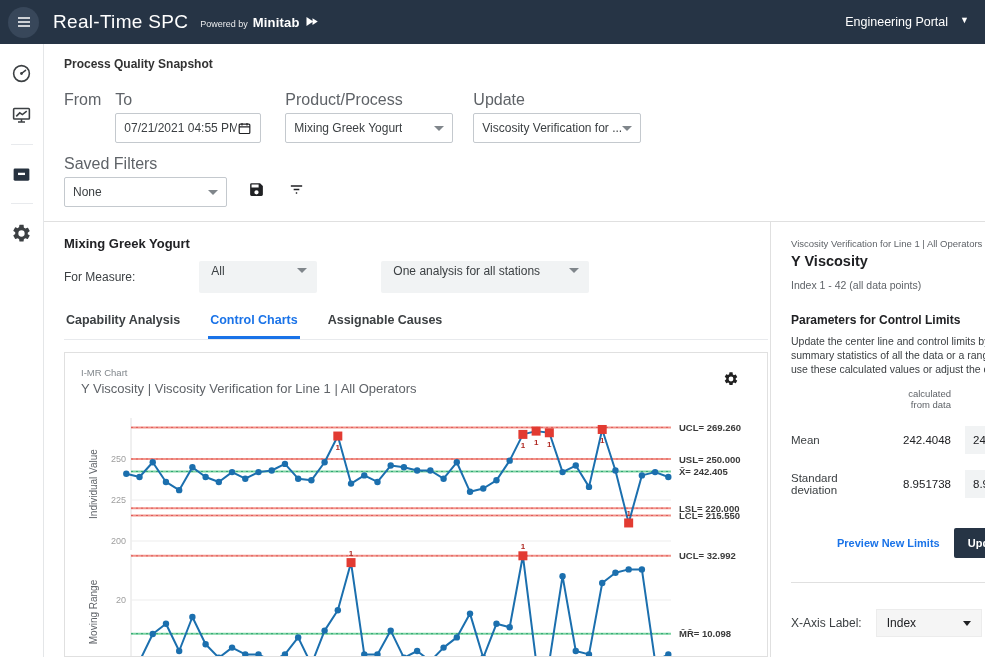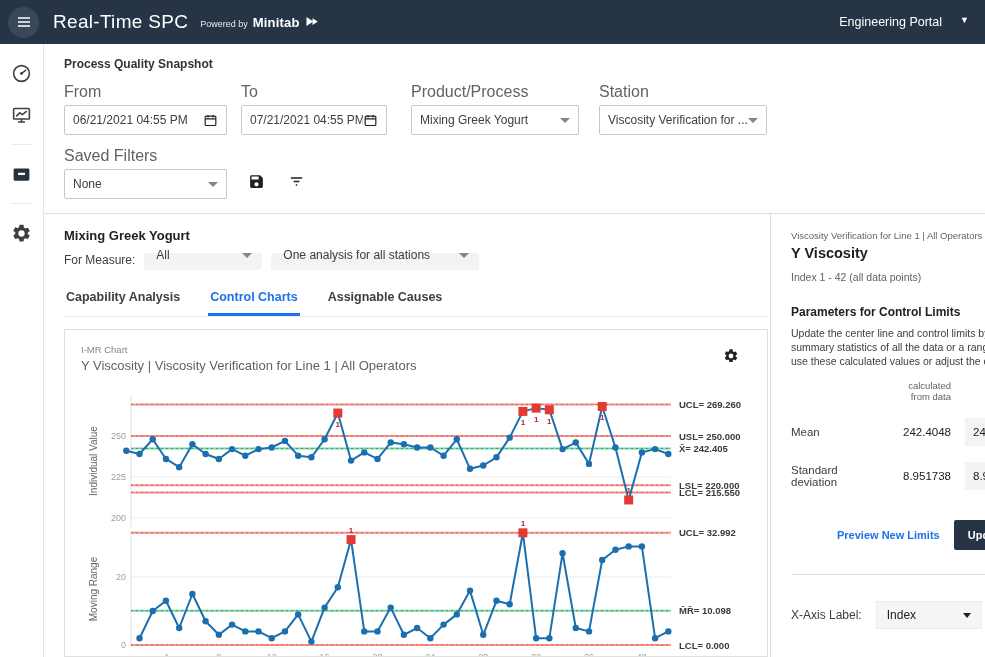--- a/index.html
+++ b/index.html
@@ -10,58 +10,58 @@
   .navbar { height:44px; background:#263445; display:flex; align-items:center;
     padding:0 16px 0 8px; color:#fff; }
   .nav-menu-btn { width:31px; height:31px; border-radius:50%; background:#38475a;
     display:flex; align-items:center; justify-content:center; margin-right:14px; cursor:pointer; }
   .nav-menu-btn svg { display:block; }
   .nav-title { font-size:19px; font-weight:500; letter-spacing:.3px; }
   .nav-powered { margin-left:12px; display:flex; align-items:baseline; gap:5px; }
   .nav-powered .pfx { font-size:9px; opacity:.9; }
   .nav-powered .brand { font-size:13px; font-weight:700; letter-spacing:.2px; }
   .nav-powered svg { position:relative; top:1px; }
-  .nav-right { margin-left:auto; font-size:12.5px; display:flex; align-items:flex-start; gap:18px; cursor:pointer; }
+  .nav-right { margin-left:auto; font-size:12.5px; display:flex; align-items:flex-start; gap:12px; cursor:pointer; }
   .nav-right .chev { font-size:9px; }
 
   
   .shell { display:flex; height:613px; }
   .sidebar { width:44px; border-right:1px solid #e4e6e8; display:flex; flex-direction:column;
     align-items:center; padding-top:14px; background:#fff; flex-shrink:0; }
   .side-icon { width:30px; height:30px; display:flex; align-items:center; justify-content:center;
     margin-bottom:12px; cursor:pointer; }
   .side-div { width:22px; border-top:1px solid #e8eaed; margin:2px 0 14px 0; }
 
   .content { flex:1; display:flex; flex-direction:column; min-width:0; }
 
   
   .filterbar { padding:13px 20px 14px 20px; border-bottom:1px solid #e0e0e0; }
-  .section-title { font-size:12px; font-weight:700; color:#333; margin-bottom:12px; }
+  .section-title { font-size:12px; font-weight:700; color:#333; margin-bottom:20px; }
   .f-row { display:flex; gap:14px; margin-bottom:12px; }
   .f-field { display:flex; flex-direction:column; }
   .f-label { font-size:16px; color:#5f6368; margin-bottom:4px; }
   .f-input { height:30px; border:1px solid #c4c9ce; border-radius:2px; background:#fff;
     display:flex; align-items:center; padding:0 8px; font-size:12px; color:#3c4043; cursor:pointer; }
   .f-input .val { white-space:nowrap; overflow:hidden; }
   .f-input .right-ic { margin-left:auto; display:flex; align-items:center; }
   .chevron { width:0; height:0; border-left:5px solid transparent; border-right:5px solid transparent;
     border-top:5px solid #80868b; margin-left:auto; }
   .w-date { width:163px; } .w-date2 { width:146px; } .w-sel { width:168px; }
   .icon-btn { width:30px; height:30px; display:flex; align-items:center; justify-content:center;
     cursor:pointer; margin-top:19px; }
 
   
   .body-split { flex:1; display:flex; min-height:0; }
   .main-col { width:726px; flex-shrink:0; padding:14px 2px 0 20px; display:flex; flex-direction:column; }
 
   .proc-title { font-size:13px; font-weight:700; color:#202124; margin-bottom:10px; }
-  .measure-row { display:flex; align-items:flex-start; gap:9px; font-size:12px; }
+  .measure-row { display:flex; align-items:center; gap:28px; font-size:12px; }
   .measure-label { color:#3c4043; }
-  .gray-select { background:#f1f3f4; border-radius:2px; height:17px; display:flex; align-items:center;
-    padding:0 10px 13px 12px; font-size:12px; color:#3c4043; cursor:pointer; }
+  .gray-select { background:#f1f3f4; border-radius:2px; height:32px; display:flex; align-items:center;
+    padding:0 10px 13px 12px; font-size:12px; color:#3c4043; cursor:pointer;margin-left:36px; }
   .gs-measure { width:118px; } .gs-analysis { width:208px; }
 
   .tabs { display:flex; gap:26px; margin-top:16px; border-bottom:1px solid #e8eaed; }
   .tab { font-size:12.5px; font-weight:700; padding:4px 2px 9px 2px; color:#3c4043; cursor:pointer; }
   .tab.active { color:#1a73e8; border-bottom:3px solid #1a73e8; }
 
   .chart-card { margin-top:12px; border:1px solid #e0e0e0; background:#fff; flex:1;
     padding:14px 0 0 16px; position:relative; overflow:hidden; }
   .cc-type { font-size:9.5px; color:#80868b; }
   .cc-title { font-size:13px; color:#5f6368; margin-top:3px; }
@@ -156,29 +156,20 @@
     </div>
   </div>
 
   <div class="content">
 
     <div class="filterbar">
       <div class="section-title">Process Quality Snapshot</div>
       <div class="f-row">
         <div class="f-field">
           <div class="f-label">From</div>
-          <div class="f-input w-date">
-            <span class="val">06/21/2021 04:55 PM</span>
-            <span class="right-ic">
-              <svg width="15" height="15" viewBox="0 0 24 24" fill="none" stroke="#202124" stroke-width="1.9">
-                <rect x="3.5" y="5" width="17" height="15" rx="1.5"></rect>
-                  <path d="M3.5 9.5 h17 M8 3 v4 M16 3 v4"></path>
-              </svg>
-            </span>
-          </div>
         </div>
         <div class="f-field">
           <div class="f-label">To</div>
           <div class="f-input w-date2">
             <span class="val">07/21/2021 04:55 PM</span>
             <span class="right-ic">
               <svg width="15" height="15" viewBox="0 0 24 24" fill="none" stroke="#202124" stroke-width="1.9">
                 <rect x="3.5" y="5" width="17" height="15" rx="1.5"></rect>
                   <path d="M3.5 9.5 h17 M8 3 v4 M16 3 v4"></path>
               </svg>
@@ -186,21 +177,21 @@
           </div>
         </div>
         <div class="f-field" style="margin-left:10px;">
           <div class="f-label">Product/Process</div>
           <div class="f-input w-sel">
             <span class="val">Mixing Greek Yogurt</span>
             <span class="chevron"></span>
           </div>
         </div>
         <div class="f-field" style="margin-left:6px;">
-          <div class="f-label">Station</div>
+          <div class="f-label">Update</div>
           <div class="f-input w-sel">
             <span class="val">Viscosity Verification for ...</span>
             <span class="chevron"></span>
           </div>
         </div>
       </div>
       <div class="f-row" style="margin-bottom:0;">
         <div class="f-field">
           <div class="f-label">Saved Filters</div>
           <div class="f-input w-date">

